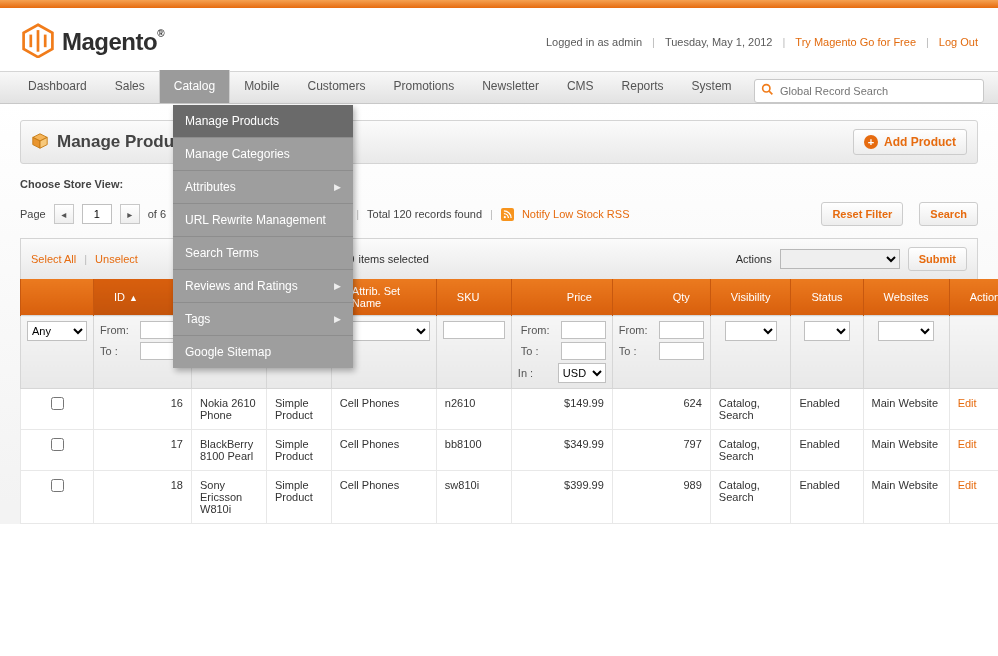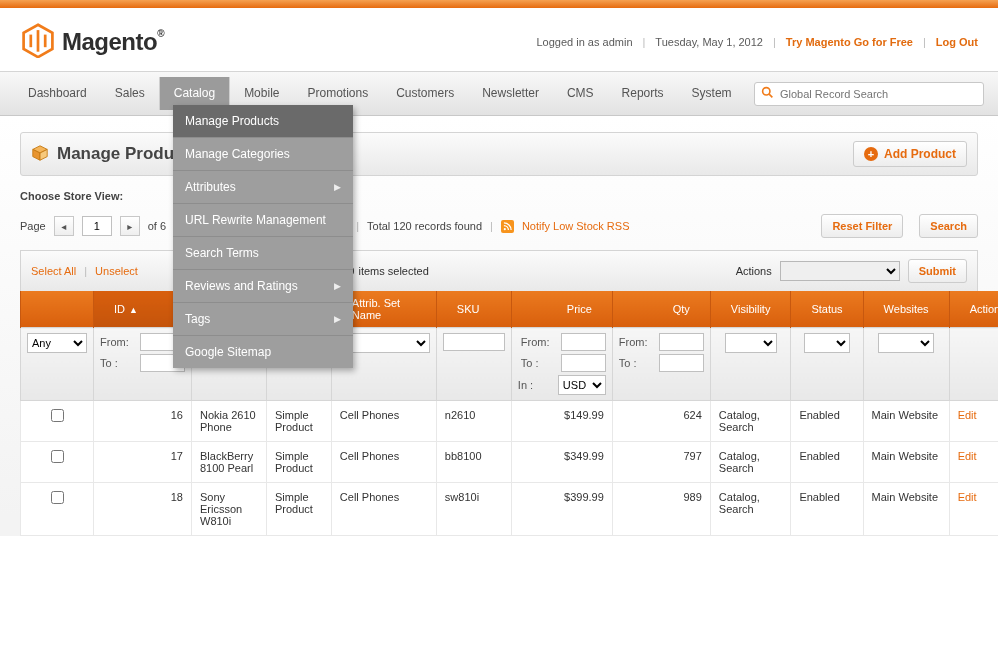--- a/index.html
+++ b/index.html
@@ -5,23 +5,23 @@
 * { margin:0; padding:0; box-sizing:border-box; }
 body { font-family:Arial,Helvetica,sans-serif; font-size:12px; color:#2f2f2f; background:#fff; }
 .page { width:998px; margin:0 auto; }
 .top-bar { height:8px; background:linear-gradient(#f5a151,#e66b0f); }
 .header { display:flex; align-items:center; padding:14px 20px 10px 20px; }
 .logo { display:flex; align-items:center; gap:6px; }
 .logo-mark svg { width:36px; height:36px; }
 .logo-text { font-size:24px; font-weight:600; color:#2f2f2f; letter-spacing:-0.5px; }
 .logo-text sup { font-size:10px; vertical-align:top; }
 .header-right { margin-left:auto; display:flex; align-items:center; gap:10px; color:#5a5a5a; font-size:11px; }
-.header-right a { color:#e26b0f; text-decoration:none;font-weight:bold; }
+.header-right a { color:#e26b0f; text-decoration:none; }
 .sep { color:#bbb; }
-.nav { position:relative; display:flex; align-items:center; background:linear-gradient(#f8f8f8,#e2e2e2); border-top:1px solid #d5d5d5; border-bottom:1px solid #c8c8c8; padding:0 14px; height:45px; }
+.nav { position:relative; display:flex; align-items:flex-end; background:linear-gradient(#f8f8f8,#e2e2e2); border-top:1px solid #d5d5d5; border-bottom:1px solid #c8c8c8; padding:0 14px; height:33px; }
 .nav-item { padding:0 14px; height:33px; line-height:33px; color:#545454; font-size:12px; cursor:pointer; }
 .nav-item.active { background:#9b9b9b; color:#fff; border-left:1px solid #cfcfcf; border-right:1px solid #cfcfcf; }
 .search-box { margin-left:auto; display:flex; align-items:center; background:#fff; border:1px solid #c8c8c8; border-radius:3px; padding:3px 6px; width:230px; height:24px; }
 .search-box svg { width:13px; height:13px; margin-right:6px; }
 .search-box input { border:none; outline:none; font-size:11px; width:100%; color:#888; }
 .dropdown { position:absolute; left:173px; top:33px; width:180px; background:#9e9e9e; box-shadow:2px 3px 6px rgba(0,0,0,0.3); z-index:50; }
 .dropdown-item { display:flex; align-items:center; justify-content:space-between; color:#fff; font-size:12px; padding:9px 12px; border-bottom:1px solid #8d8d8d; cursor:pointer; }
 .dropdown-item.hl { background:#6a6a6a; }
 .dropdown-item:last-child { border-bottom:none; }
 .chev { font-size:9px; color:#eee; }
@@ -88,22 +88,22 @@
       <a href="#">Log Out</a>
     </div>
   </div>
 
   <div class="nav">
     <div id="nav-items" style="display: contents;"></div>
     <div class="nav-item">Dashboard</div>
       <div class="nav-item">Sales</div>
       <div class="nav-item active">Catalog</div>
       <div class="nav-item">Mobile</div>
+      <div class="nav-item">Customers</div>
       <div class="nav-item">Promotions</div>
-      <div class="nav-item">Customers</div>
       <div class="nav-item">Newsletter</div>
       <div class="nav-item">CMS</div>
       <div class="nav-item">Reports</div>
       <div class="nav-item">System</div>
       <div class="search-box">
       <span><svg viewBox="0 0 16 16">
             <circle cx="6.5" cy="6.5" r="4.5" fill="none" stroke="#f17c1a" stroke-width="2"></circle>
             <line x1="10" y1="10" x2="14" y2="14" stroke="#f17c1a" stroke-width="2"></line>
           </svg></span>
       <input type="text" placeholder="Global Record Search" style="">

